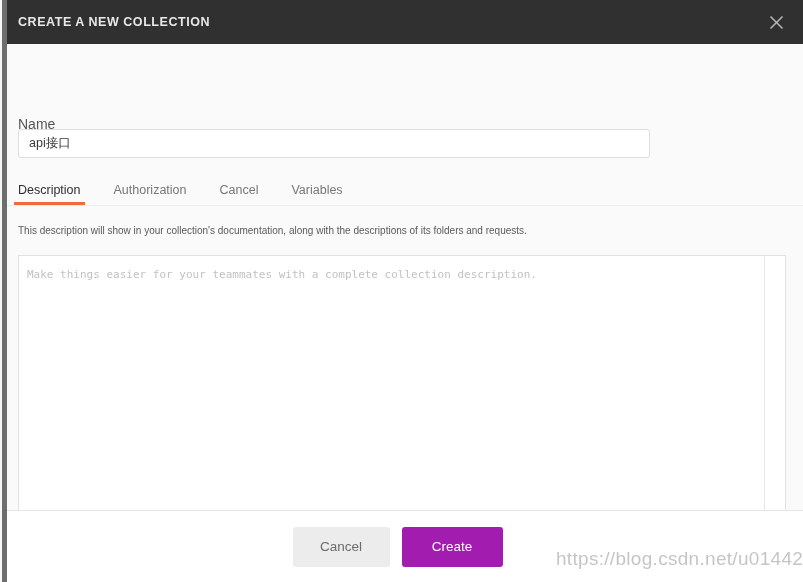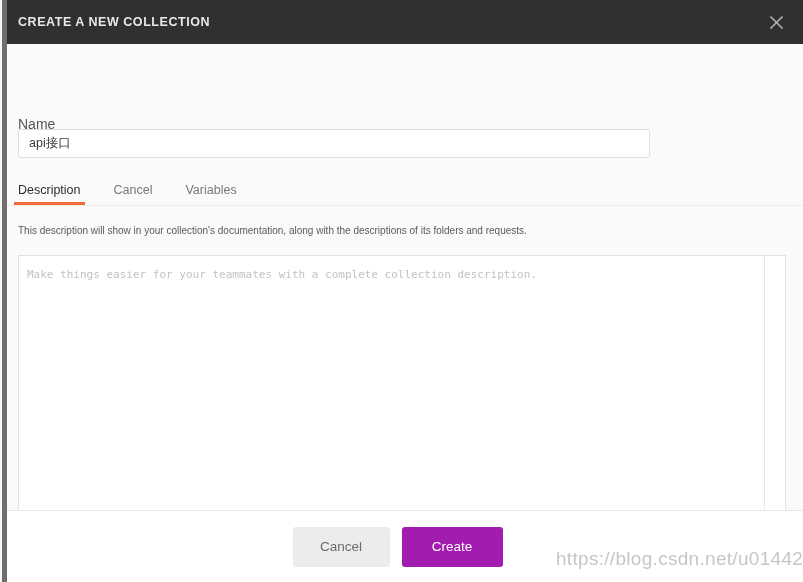--- a/index.html
+++ b/index.html
@@ -259,20 +259,21 @@
       </div>
     </div>
 
     <div class="modal-body">
 
       <div class="field-label">Name</div>
       <input class="name-input" type="text" value="api接口" style="">
 
       <div class="tabs">
         <div class="tab active">Description</div>
+        <div class="tab">Authorization</div>
         <div class="tab">Cancel</div>
         <div class="tab">Variables</div>
       </div>
 
       <div class="help-text">This description will show in your collection's documentation, along with the descriptions of its folders and requests.</div>
 
       <div class="textarea-wrap">
         <textarea class="code-area" placeholder="Make things easier for your teammates with a complete collection description." style=""></textarea>
         <div class="ta-scroll-track"></div>
       </div>

